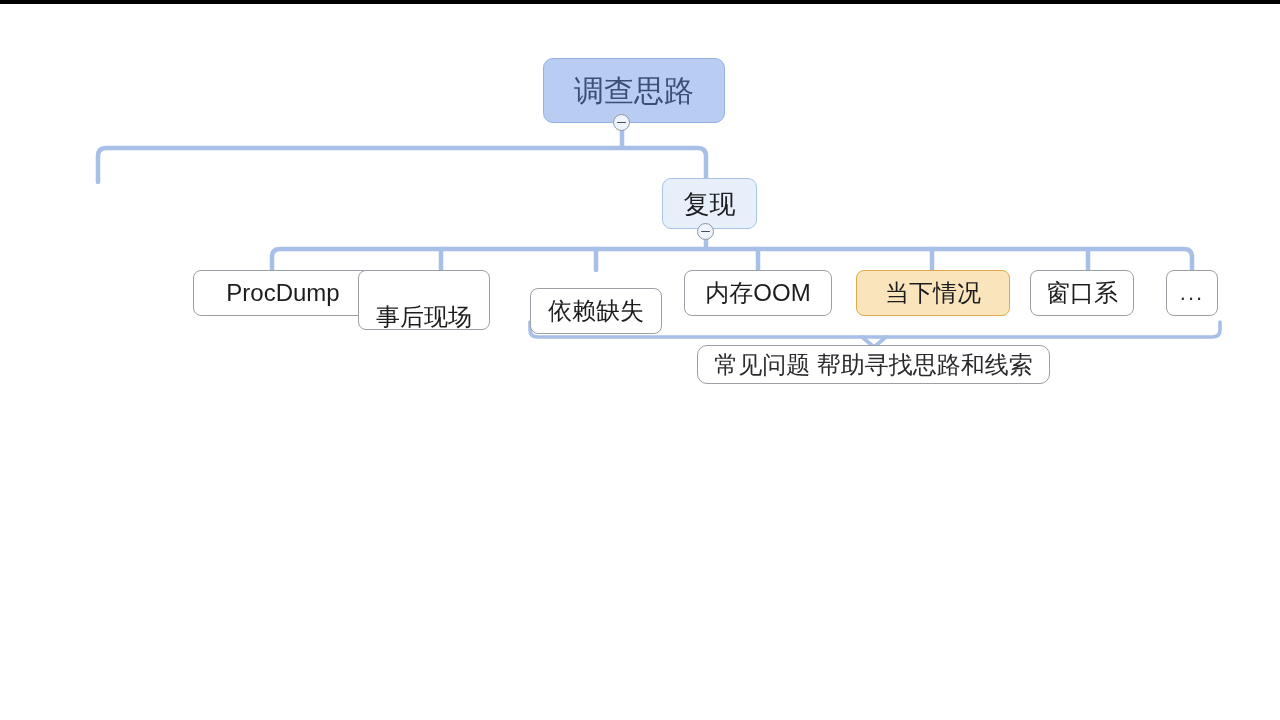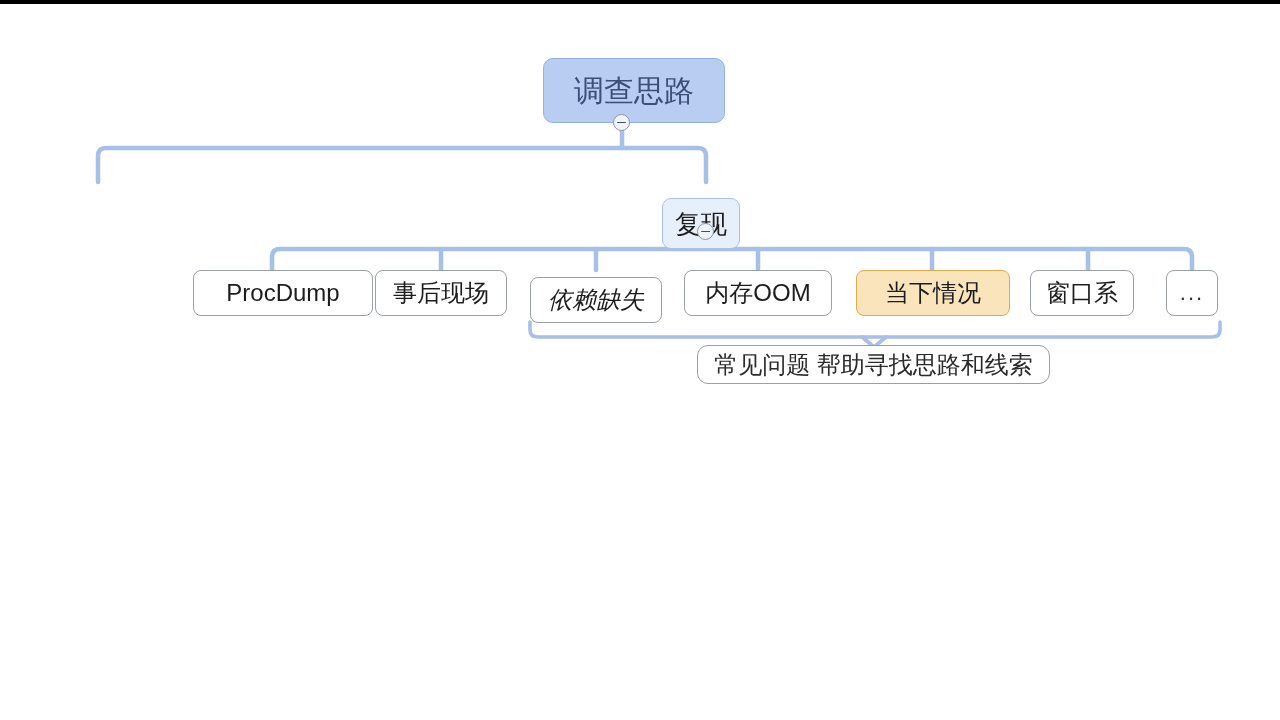--- a/index.html
+++ b/index.html
@@ -133,52 +133,52 @@
   </svg>
 
   <div class="node root" style="left:531px; top:58px; width:182px; height:65px;margin-left:12px;">
     <span>调查思路</span>
   </div>
   <div class="collapse-toggle" style="left:613px; top:114px;">
     <span class="bar"></span>
   </div>
 
 
-  <div class="node level1" style="left:662px; top:198px; width:78px; height:51px;">
+  <div class="node level1" style="left:662px; top:178px; width:95px; height:51px;">
     <span>复现</span>
   </div>
   <div class="collapse-toggle" style="left:697px; top:223px;">
     <span class="bar"></span>
   </div>
 
   <div class="node" style="left:193px; top:270px; width:180px; height:46px;">
     <span>ProcDump</span>
   </div>
 
-  <div class="node" style="left:375px; top:270px; width:132px; height:46px;">
+  <div class="node" style="left:358px; top:270px; width:132px; height:60px;align-items:flex-end;">
     <span>事后现场</span>
   </div>
 
-  <div class="node" style="left:530px; top:277px; width:132px; height:46px;font-style:italic;">
+  <div class="node" style="left:530px; top:288px; width:132px; height:46px;">
     <span>依赖缺失</span>
   </div>
 
   <div class="node" style="left:684px; top:270px; width:148px; height:46px;">
     <span>内存OOM</span>
   </div>
 
   <div class="node highlight" style="left:856px; top:270px; width:154px; height:46px;">
     <span>当下情况</span>
   </div>
 
   <div class="node" style="left:1030px; top:270px; width:104px; height:46px;">
     <span>窗口系</span>
   </div>
 
   <div class="node ellipsis" style="left:1166px; top:270px; width:52px; height:46px;">
     <span>...</span>
   </div>
 
-  <div class="node annotation" style="left:697px; top:345px; width:353px; height:39px;border-radius:11px;">
+  <div class="node annotation" style="left:697px; top:345px; width:353px; height:39px;">
     <span>常见问题 帮助寻找思路和线索</span>
   </div>
 
 </div>
 
 </body></html>

